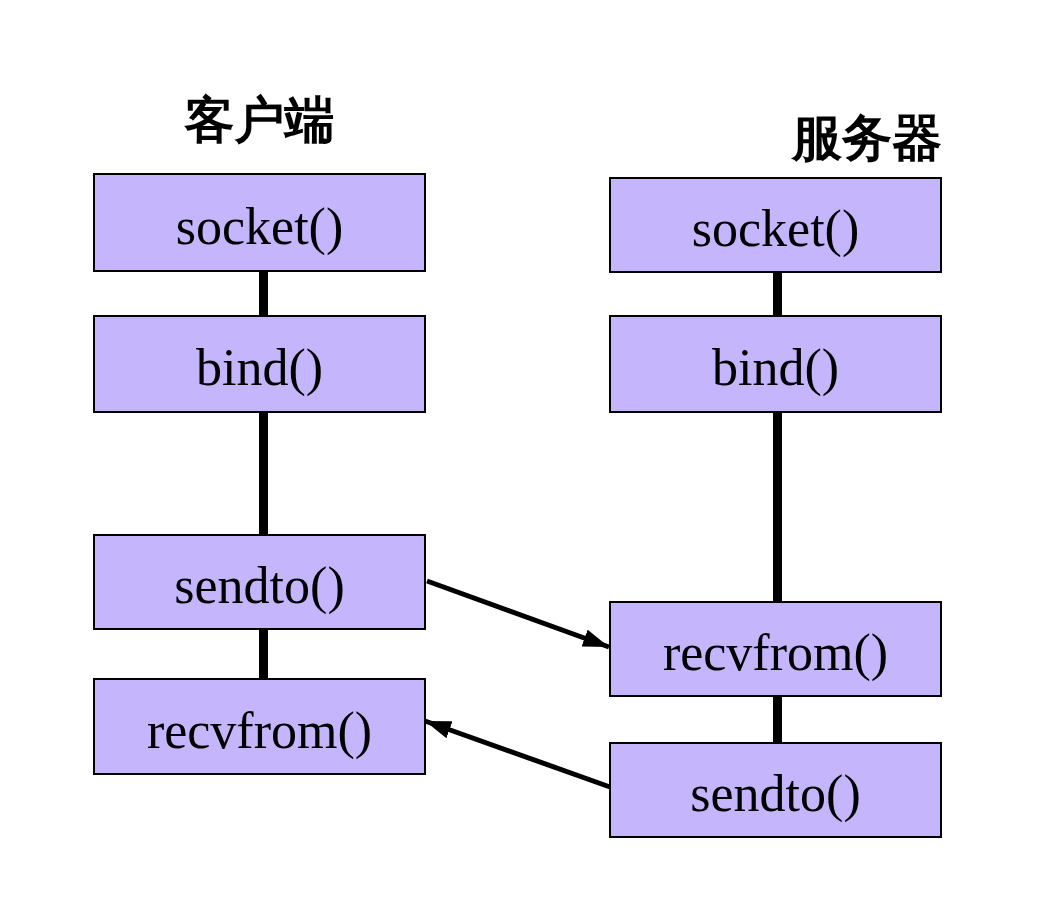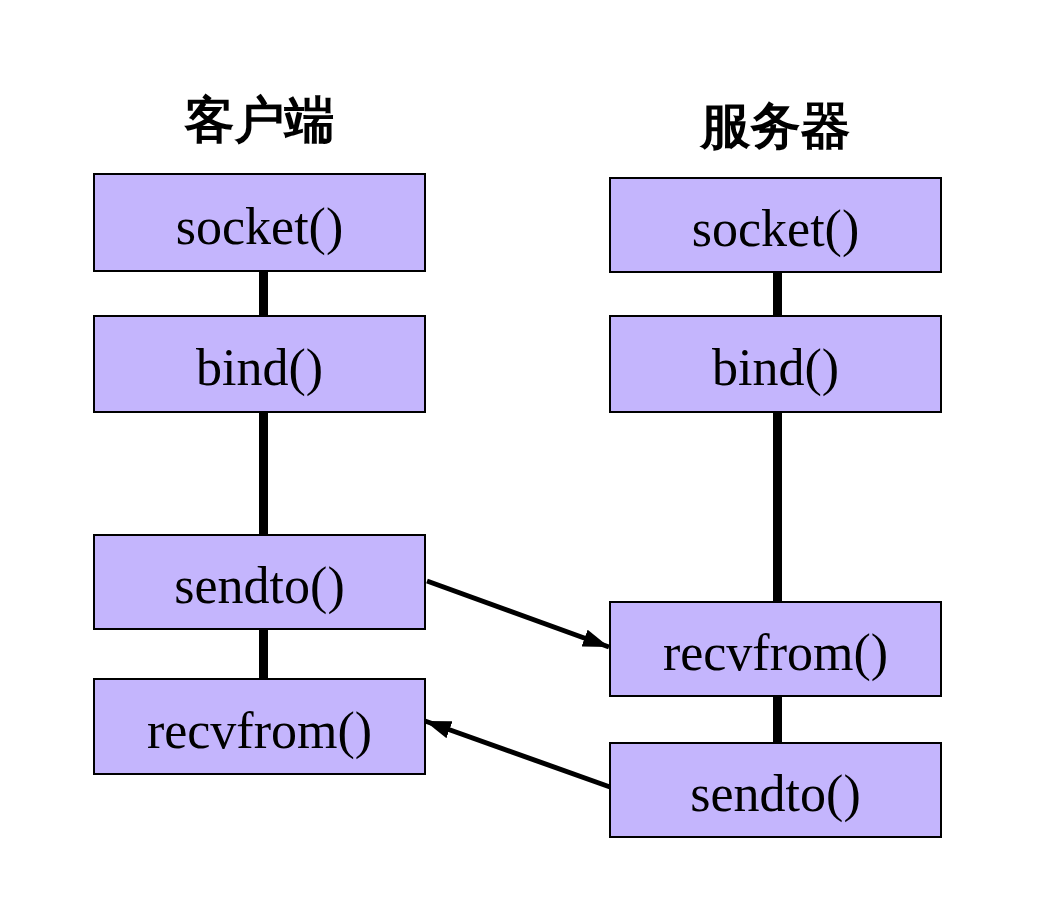--- a/index.html
+++ b/index.html
@@ -21,21 +21,21 @@
     text-align: center;
     font-family: "Liberation Sans", "DejaVu Sans", sans-serif;
     font-weight: bold;
     font-size: 50px;
     line-height: 52px;
     color: #000000;
     letter-spacing: 0px;
     white-space: nowrap;
   }
   #client-title { left: 93px;  top: 94px;  }
-  #server-title { left: 609px; top: 100px; }
+  #server-title { left: 609px; top: 112px; text-align: right; }
 
   .step-box {
     position: absolute;
     width: 333px;
     border: 2px solid #000000;
     background: #c4b5fd;
     box-sizing: border-box;
     display: flex;
     align-items: center;
     justify-content: center;

